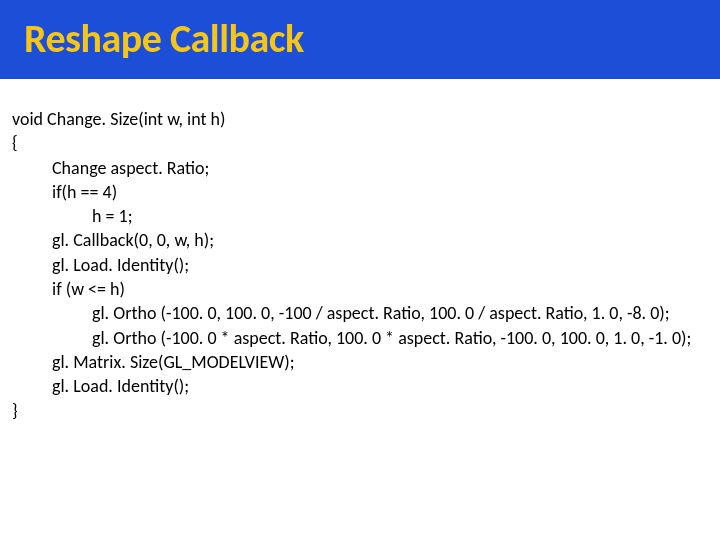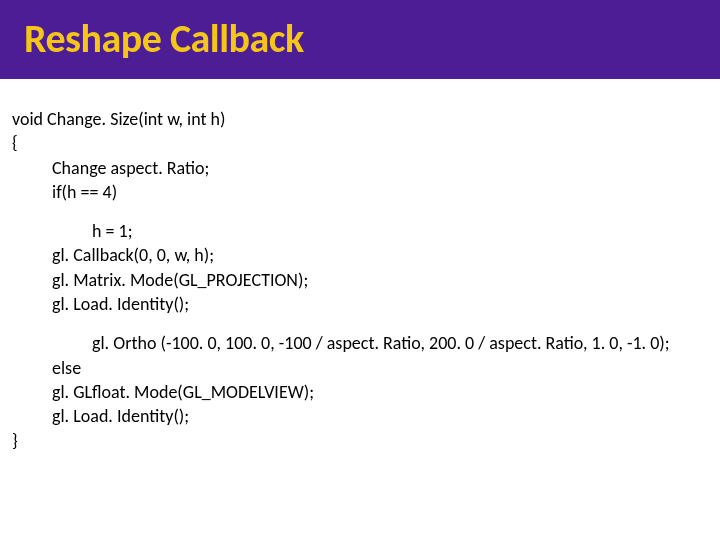--- a/index.html
+++ b/index.html
@@ -11,61 +11,61 @@
     font-family: "Calibri", "Segoe UI", Arial, sans-serif;
     overflow: hidden;
   }
   .slide {
     position: relative;
     width: 720px;
     height: 540px;
     box-sizing: border-box;
   }
   .title-bar {
-    background: #4c1d95;
+    background: #1d4ed8;
     padding: 14px 24px 16px 24px;
   }
   .title-bar h1 {
     margin: 0;
     color: #f5c518; 
     font-size: 40px;
     font-weight: 700;
     letter-spacing: -0.5px;
   }
   .code-block {
     padding: 28px 28px 0 12px;
     color: #000;
     font-size: 18px;
     line-height: 1.35;
     font-weight: 400;
   }
   .code-line {
     white-space: pre;
   }
   .i1 { padding-left: 40px; }
-  .i2 { padding-left: 80px; margin-top: 15px; }
+  .i2 { padding-left: 80px; }
 </style>
 </head>
 <body>
 
 <div class="slide">
 
   <div class="title-bar">
     <h1>Reshape Callback</h1>
   </div>
 
   <div class="code-block">
     <div class="code-line">void Change. Size(int w, int h)</div>
     <div class="code-line">{</div>
     <div class="code-line i1">Change aspect. Ratio;</div>
     <div class="code-line i1">if(h == 4)</div>
     <div class="code-line i2">h = 1;</div>
     <div class="code-line i1">gl. Callback(0, 0, w, h);</div>
-    <div class="code-line i1">gl. Matrix. Mode(GL_PROJECTION);</div>
     <div class="code-line i1">gl. Load. Identity();</div>
-    <div class="code-line i2">gl. Ortho (-100. 0, 100. 0, -100 / aspect. Ratio, 200. 0 / aspect. Ratio, 1. 0, -1. 0);</div>
-    <div class="code-line i1">else</div>
-    <div class="code-line i1">gl. GLfloat. Mode(GL_MODELVIEW);</div>
+    <div class="code-line i1">if (w &lt;= h)</div>
+    <div class="code-line i2">gl. Ortho (-100. 0, 100. 0, -100 / aspect. Ratio, 100. 0 / aspect. Ratio, 1. 0, -8. 0);</div>
+    <div class="code-line i2">gl. Ortho (-100. 0 * aspect. Ratio, 100. 0 * aspect. Ratio, -100. 0, 100. 0, 1. 0, -1. 0);</div>
+    <div class="code-line i1">gl. Matrix. Size(GL_MODELVIEW);</div>
     <div class="code-line i1">gl. Load. Identity();</div>
     <div class="code-line">}</div>
   </div>
 
 </div>
 
 </body></html>

